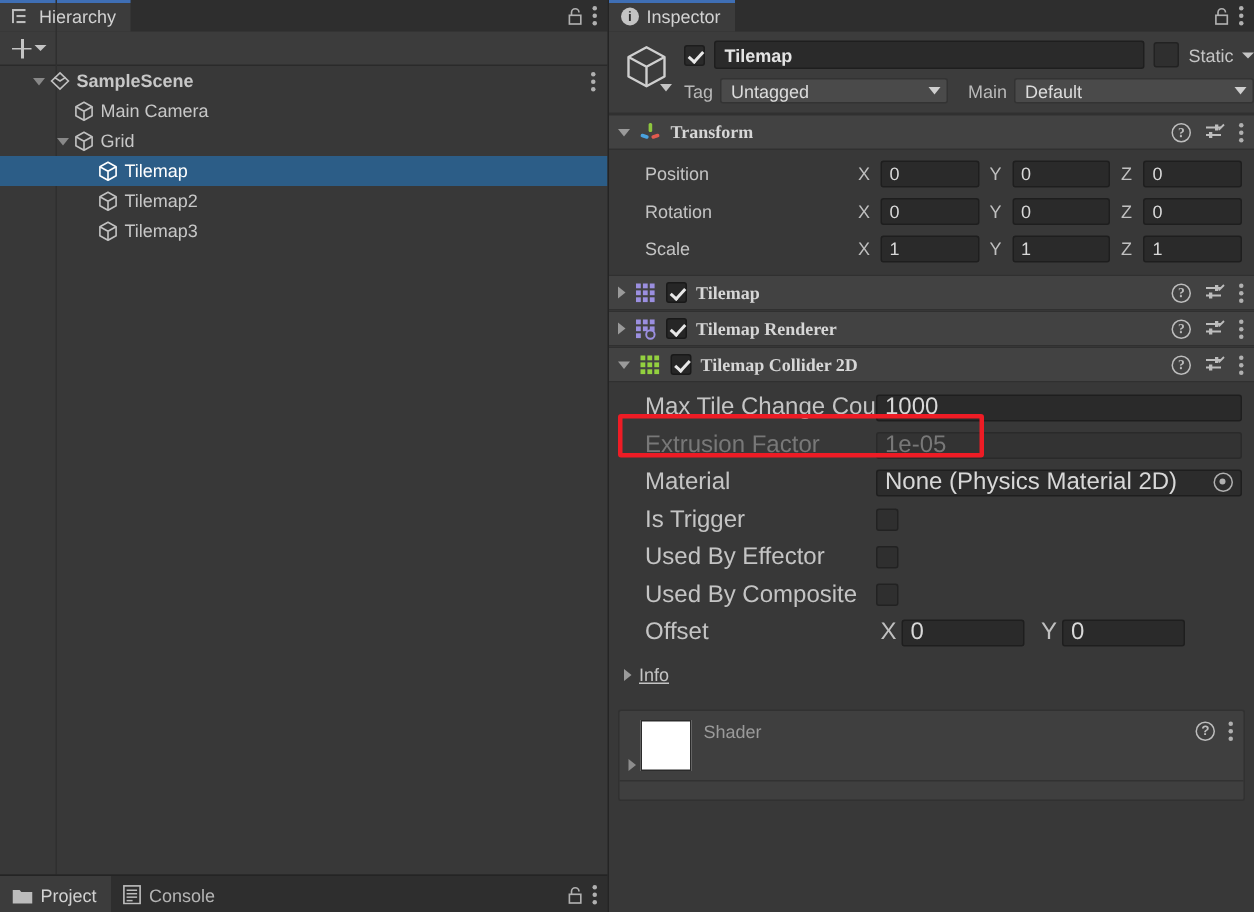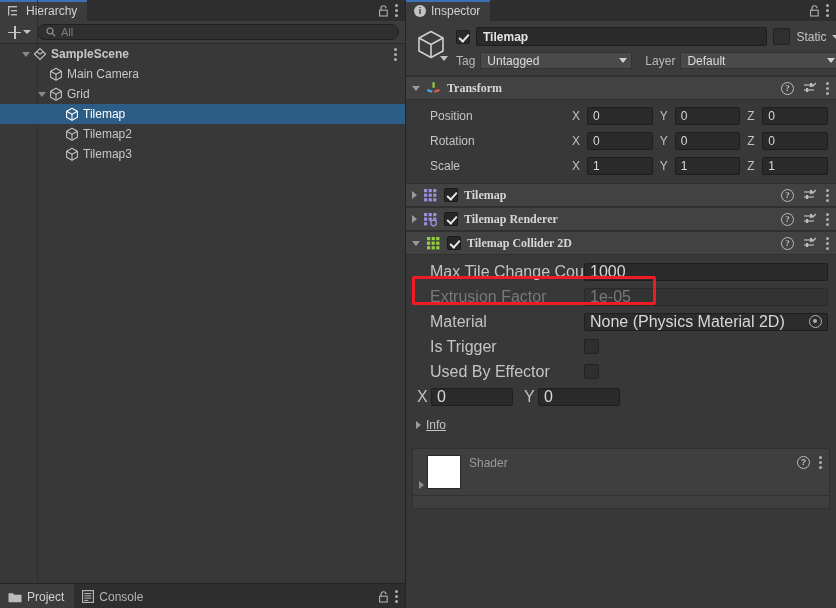--- a/index.html
+++ b/index.html
@@ -477,27 +477,20 @@
             <i></i>
             <i></i>
           </span>
       </div>
     </div>
 
     <div class="hier-toolbar">
       <div class="plus-btn">
         <span class="plus-glyph"></span>
         <span class="caret-down"></span>
-      </div>
-      <div class="search-field">
-        <svg class="ico-search" viewBox="0 0 10 10">
-          <circle cx="4" cy="4" r="3" fill="none" stroke="#9a9a9a" stroke-width="1.2"></circle>
-          <line x1="6.3" y1="6.3" x2="9.2" y2="9.2" stroke="#9a9a9a" stroke-width="1.2"></line>
-        </svg>
-        <span class="sph">All</span>
       </div>
     </div>
 
     <div class="hier-body" id="hier-rows">
       <div class="hier-indent-guide"></div>
     <div class="hrow">
           <span style="display:inline-block;width:22px;flex:none"></span>
           <span class="foldout"></span>
           <svg class="ico-scene" viewBox="0 0 14 14">
       <path d="M7 1.6 12.6 7 7 12.4 1.4 7z" fill="none" stroke="#c0c0c0" stroke-width="1.1"></path>
@@ -628,21 +621,21 @@
             <span class="static-cbx"></span>
             <span class="static-label">Static</span>
             <span class="caret-down"></span>
           </div>
           <div class="obj-row2">
             <span class="lbl-inline">Tag</span>
             <span class="dropdown dd-tag">
               <span>Untagged</span>
               <span class="dd-caret"></span>
             </span>
-            <span class="lbl-inline" style="margin-left:8px">Layer</span>
+            <span class="lbl-inline" style="margin-left:8px">Main</span>
             <span class="dropdown dd-layer">
               <span>Default</span>
               <span class="dd-caret"></span>
             </span>
           </div>
         </div>
       </div>
 
       <div class="comp-header">
         <span class="comp-foldout"></span>
@@ -817,20 +810,25 @@
         </div>
         <div class="prow">
           <span class="plabel">Is Trigger</span>
           <span class="pcheck"></span>
         </div>
         <div class="prow">
           <span class="plabel">Used By Effector</span>
           <span class="pcheck"></span>
         </div>
         <div class="prow">
+          <span class="plabel">Used By Composite</span>
+          <span class="pcheck"></span>
+        </div>
+        <div class="prow">
+          <span class="plabel">Offset</span>
           <span class="vec2">
             <span class="vec-axis">X</span>
             <span class="vec-in" style="width:82px">0</span>
             <span class="vec-axis" style="margin-left:8px">Y</span>
             <span class="vec-in" style="width:82px">0</span>
           </span>
         </div>
       </div>
       <div class="info-row">
         <span class="tri"></span>

